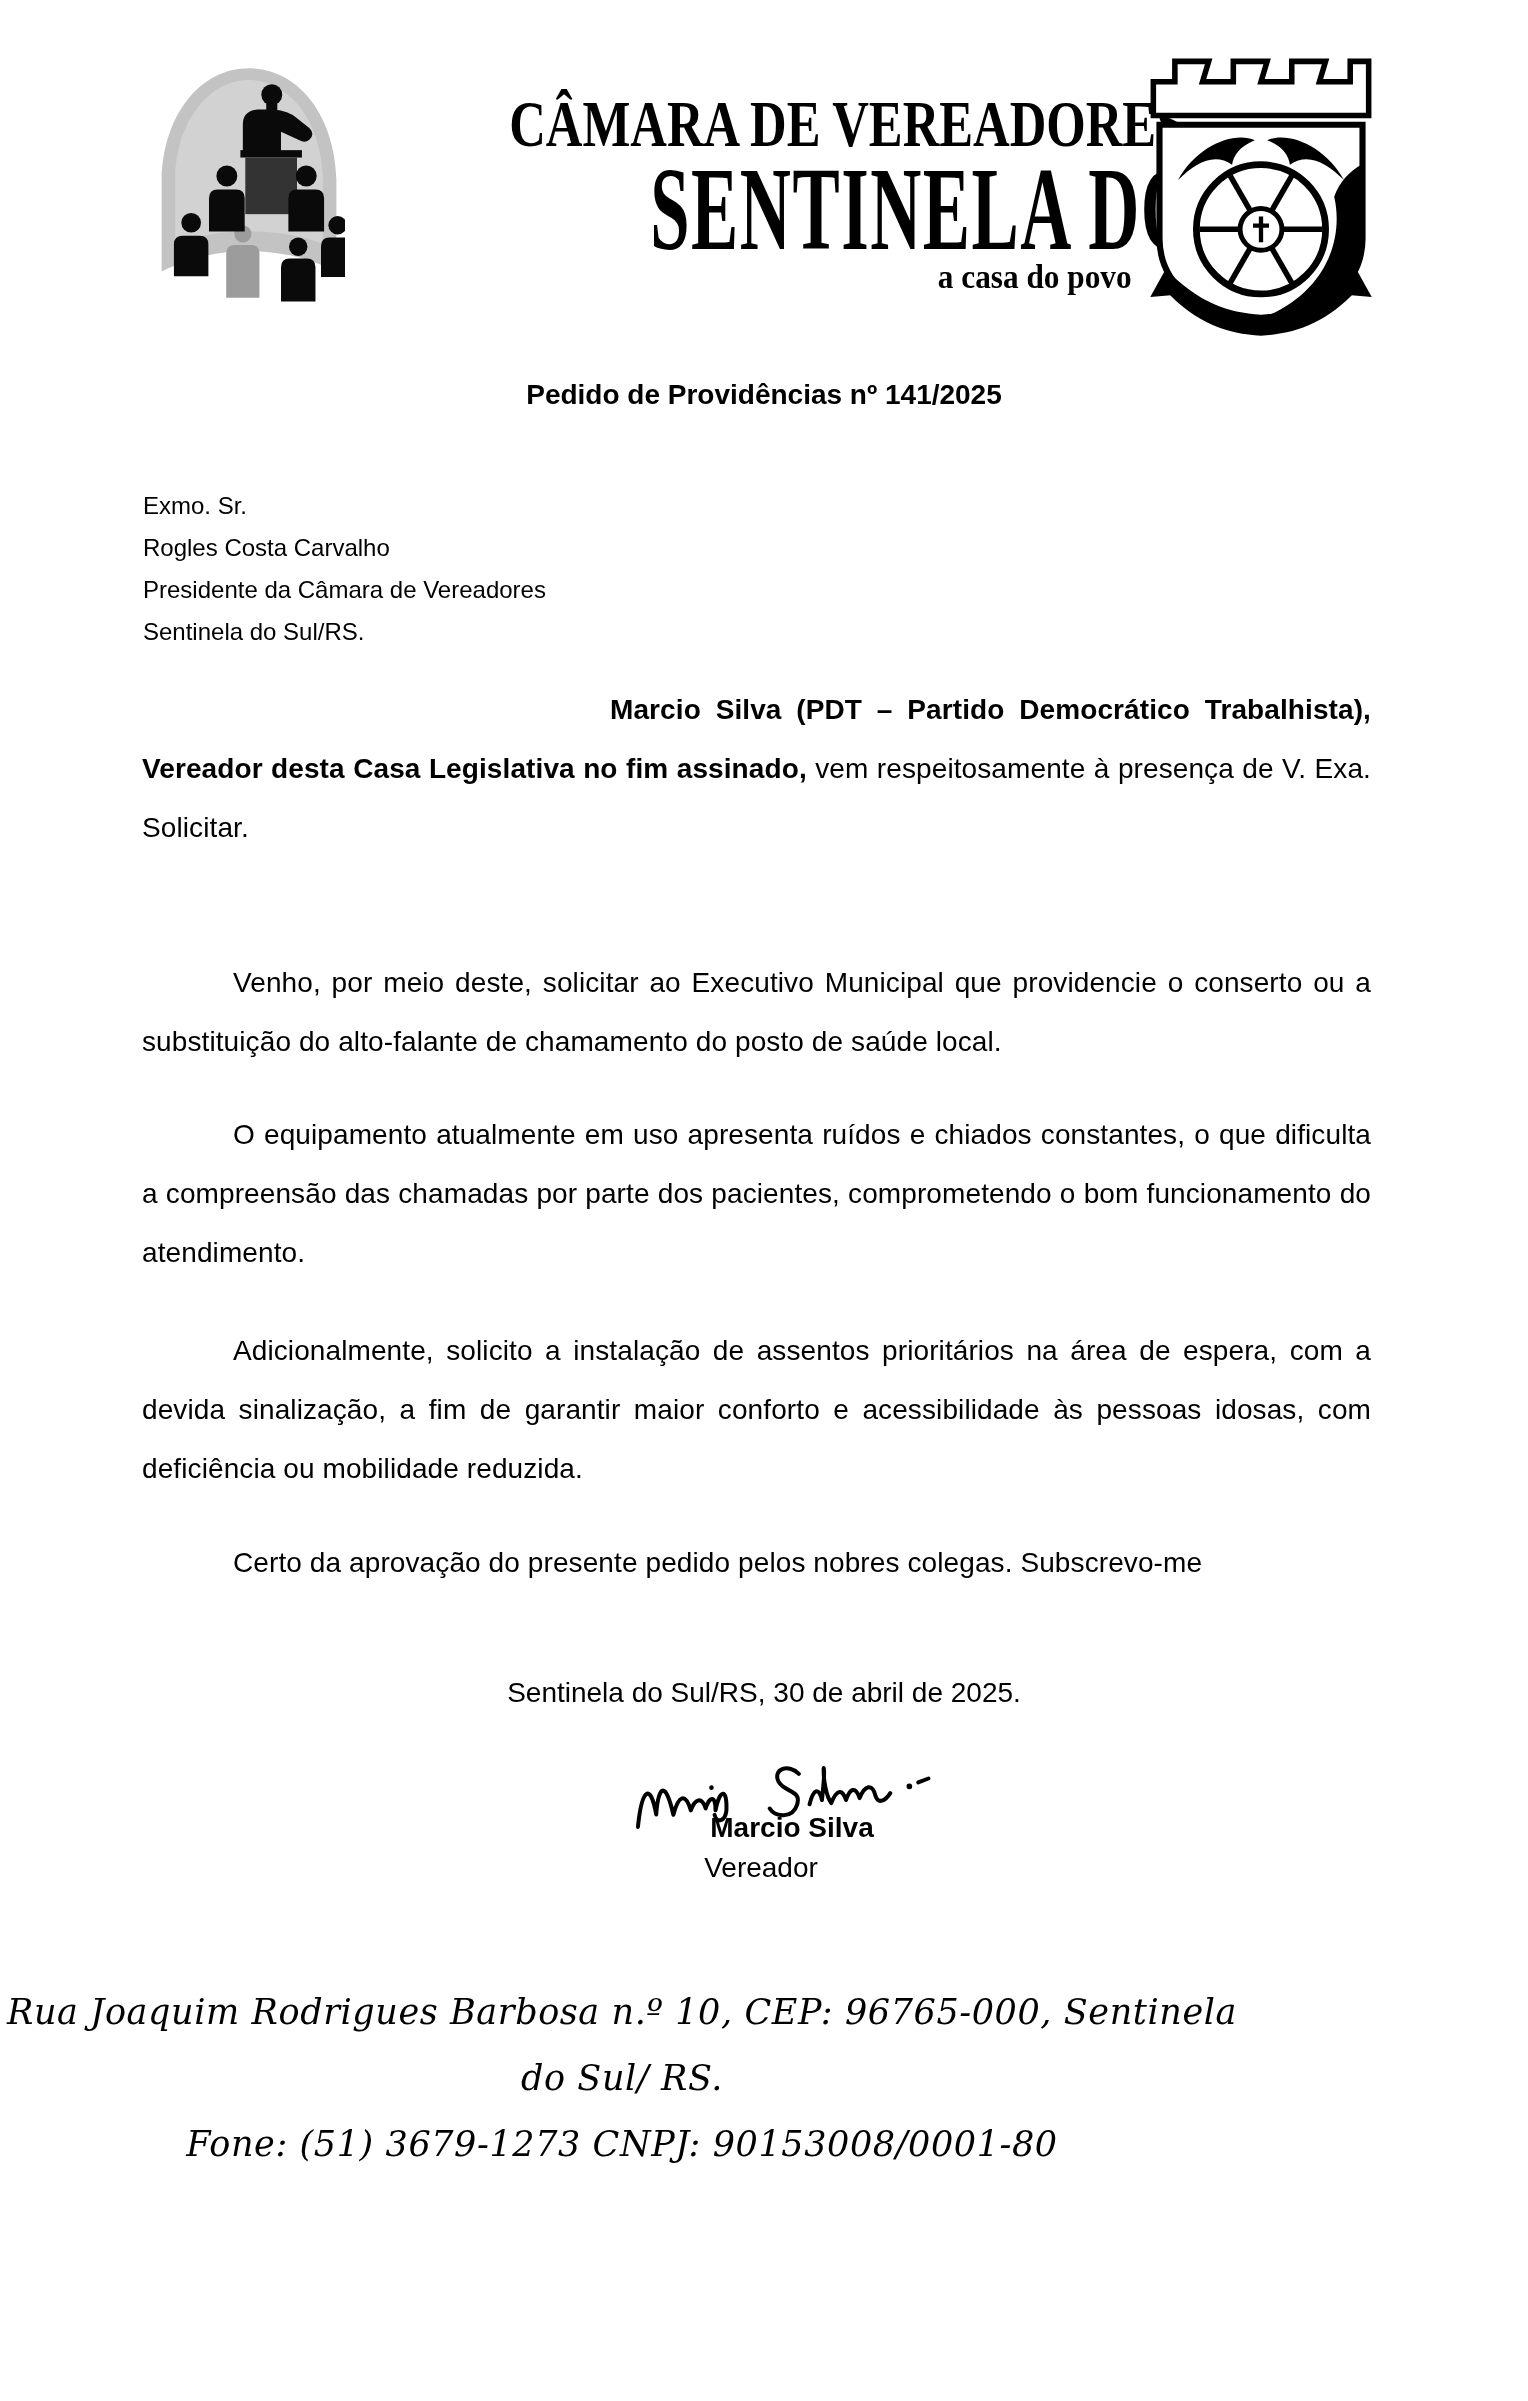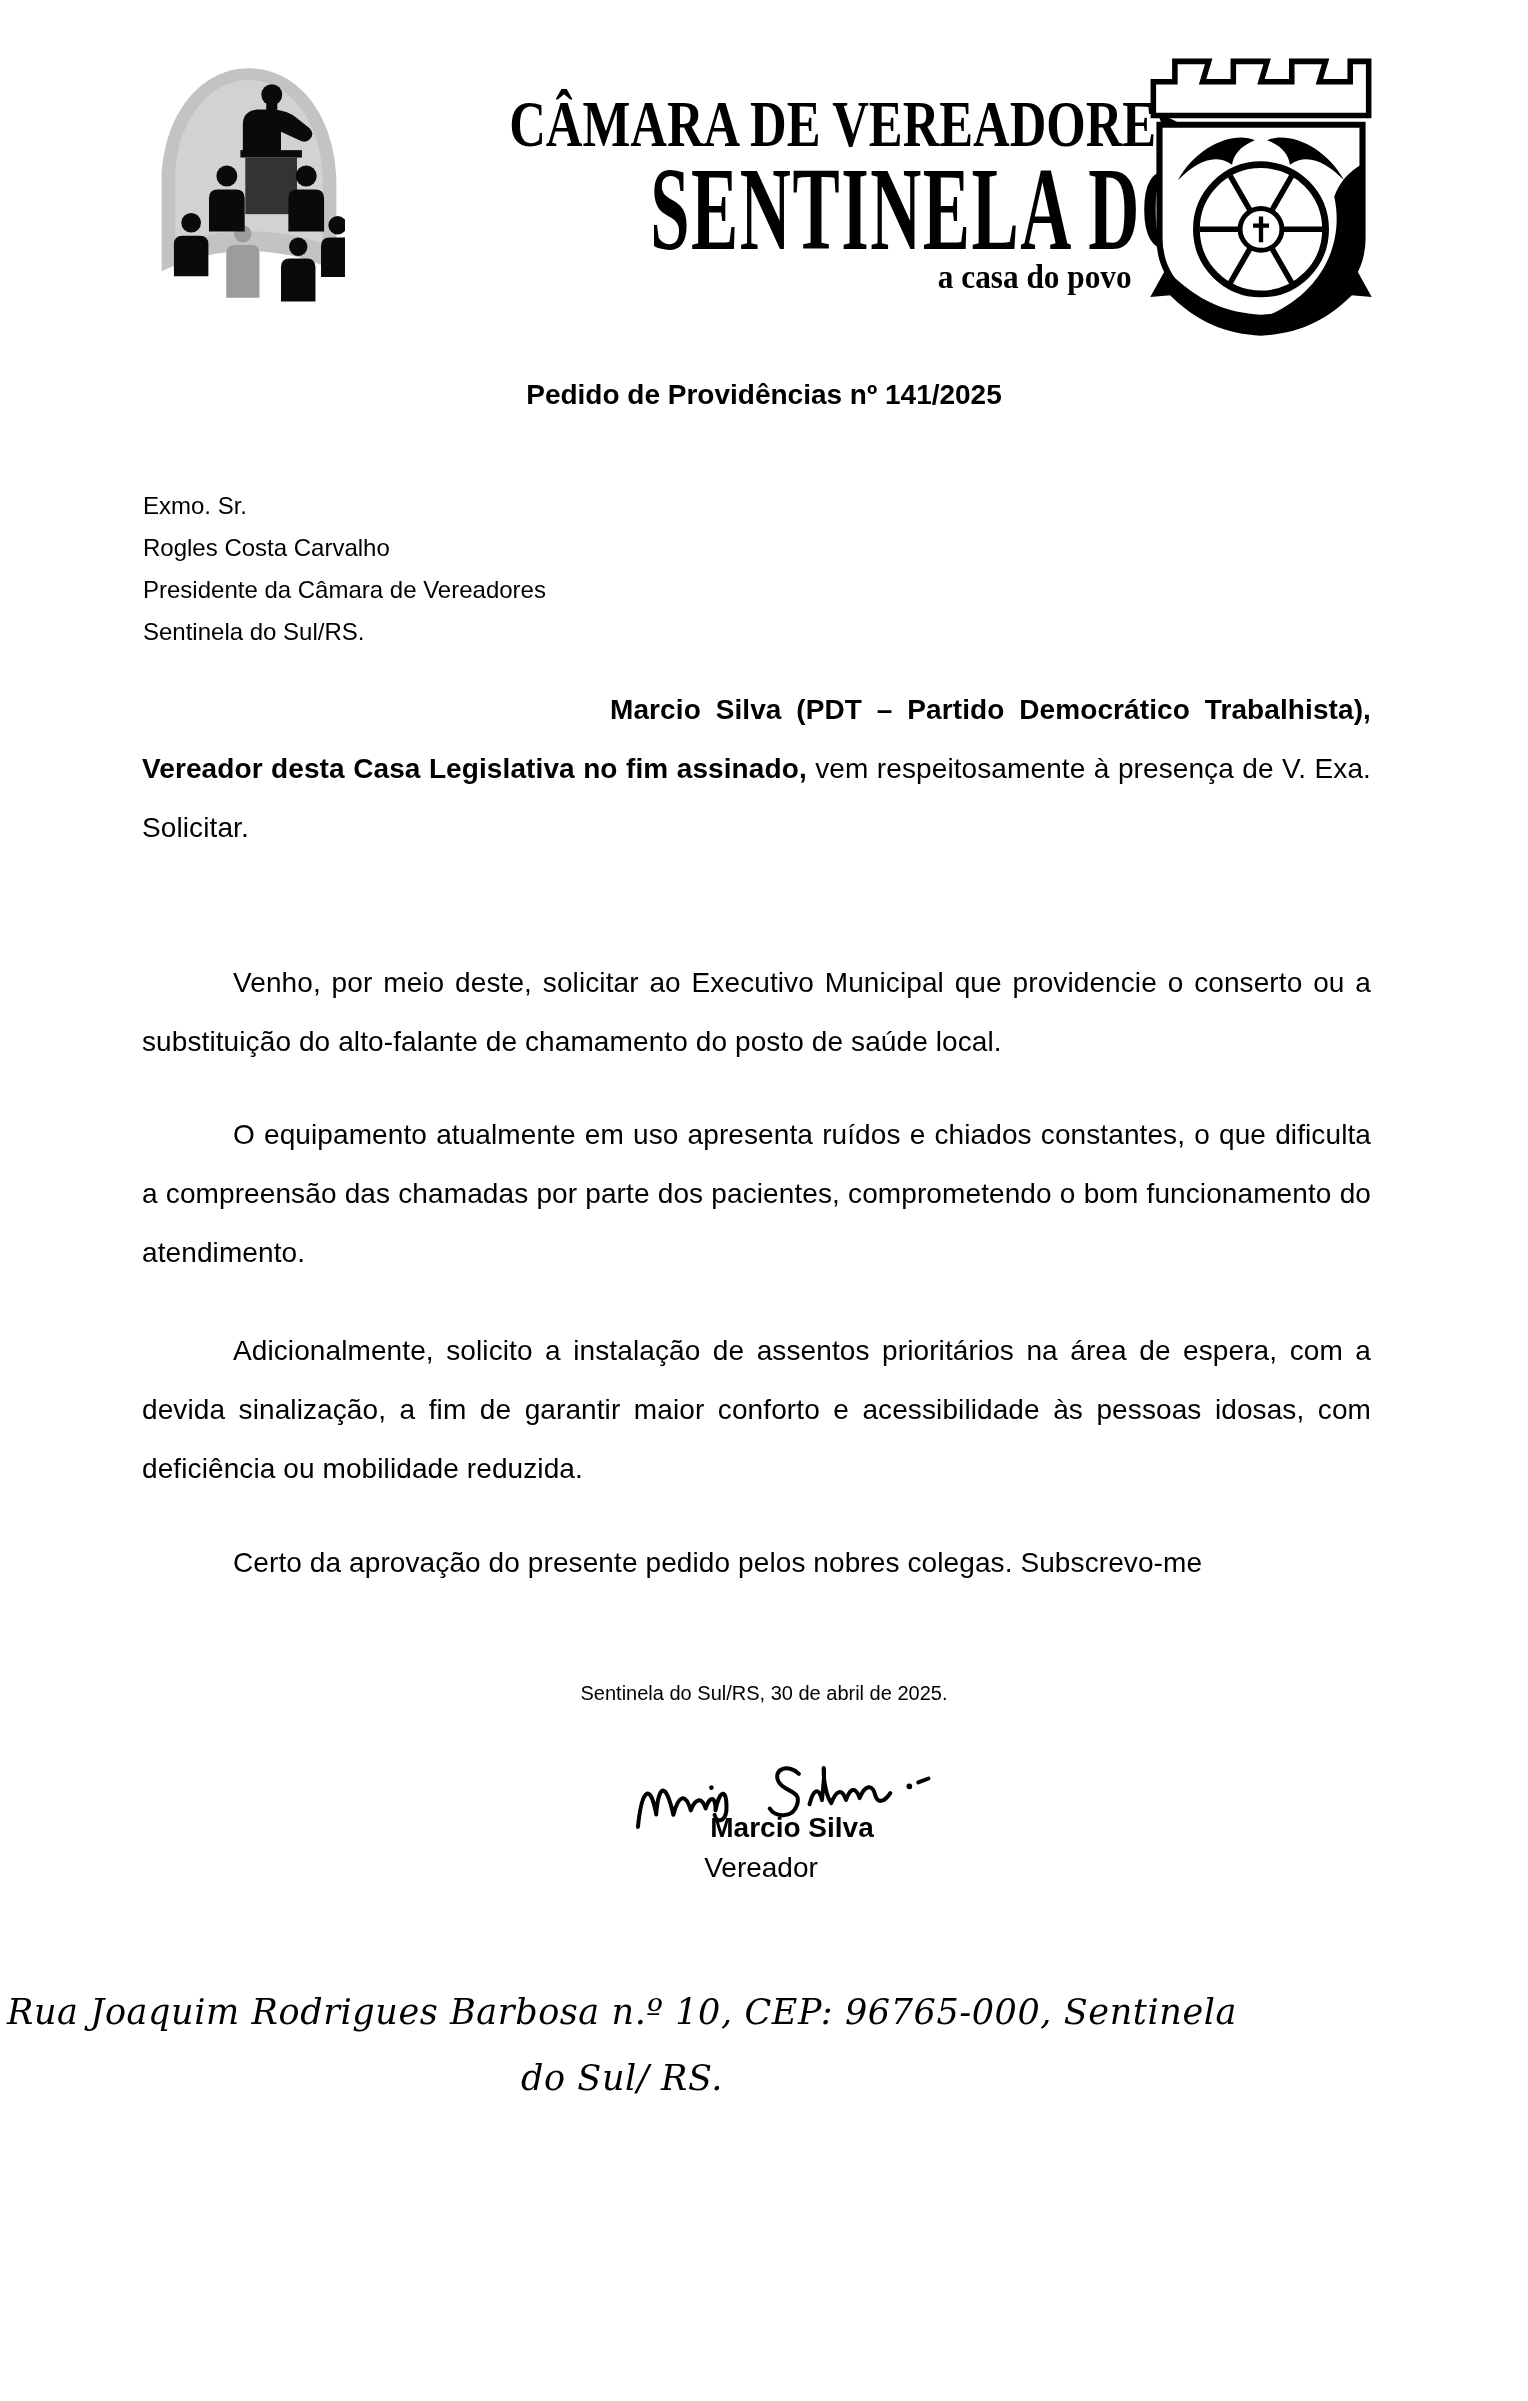--- a/index.html
+++ b/index.html
@@ -29,21 +29,21 @@
   .address{position:absolute;left:143px;top:485px;font-size:24px;line-height:42px;}
   .para{position:absolute;left:142px;width:1229px;text-align:justify;
         font-size:28px;line-height:59px;letter-spacing:0.1px;}
   .p1{top:652px;text-indent:468px;}
   .p2{top:925px;text-indent:91px;}
   .p3{top:1077px;text-indent:91px;}
   .p4{top:1293px;text-indent:91px;}
   .p5{top:1505px;text-indent:91px;}
   .bold{font-weight:bold;}
   .dateline{position:absolute;left:0;width:1528px;top:1671px;text-align:center;
-            font-size:20px;line-height:44px;}
+            font-size:28px;line-height:44px;}
   
   .sig-script{position:absolute;left:622px;top:1755px;width:333px;height:80px;}
   .sig-name{position:absolute;left:0;width:1522px;top:1810px;text-align:center;
             font-size:28px;font-weight:bold;line-height:35px;margin-left:31px;}
   .sig-role{position:absolute;left:0;width:1522px;top:1850px;text-align:center;
             font-size:28px;line-height:35px;}
   
   .footer{position:absolute;left:0;width:1244px;top:1979px;text-align:center;
           font-family:"DejaVu Serif", serif;font-style:italic;
           font-size:35px;line-height:66px;letter-spacing:0.6px;}
@@ -150,16 +150,17 @@
       <path d="M316,88 C324,62 334,58 338,82 C341,60 346,36 344,26 C342,46 346,76 354,88 C364,66 374,62 380,84 C388,64 398,60 404,82 C414,60 428,56 432,80 C436,94 448,90 458,76"></path>
       <circle cx="492" cy="66" r="5" fill="#000" stroke="none"></circle>
       <path d="M508,60 L526,54"></path>
     </g>
   </svg>
   <div class="sig-name">Marcio Silva</div>
   <div class="sig-role">Vereador</div>
 
   <div class="footer">
     <div>Rua Joaquim Rodrigues Barbosa n.º 10, CEP: 96765-000, Sentinela do Sul/ RS.</div>
+    <div>Fone: (51) 3679-1273 CNPJ: 90153008/0001-80</div>
   </div>
 
 </div>
 
 
 </body></html>

